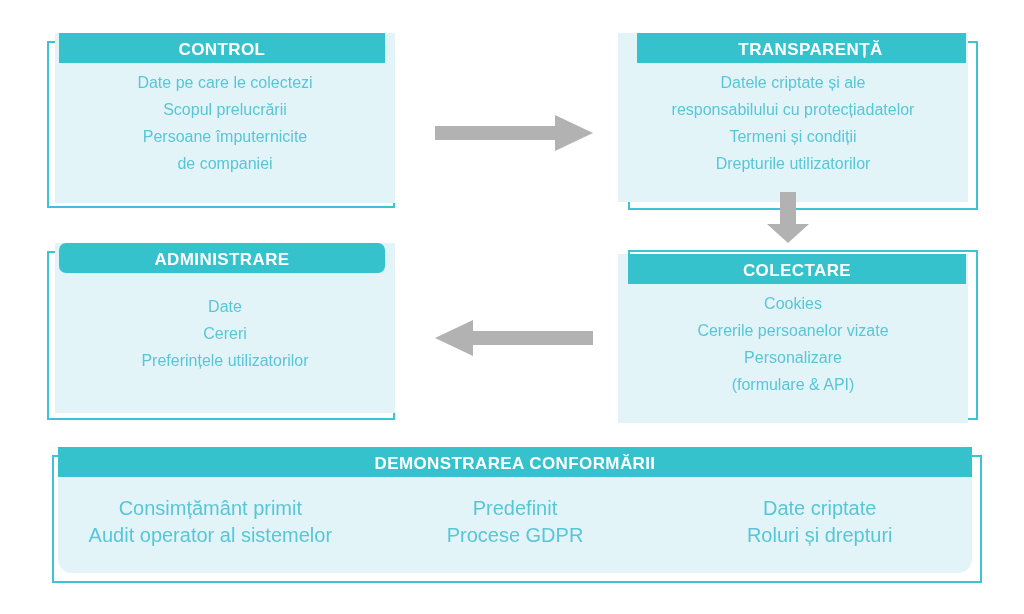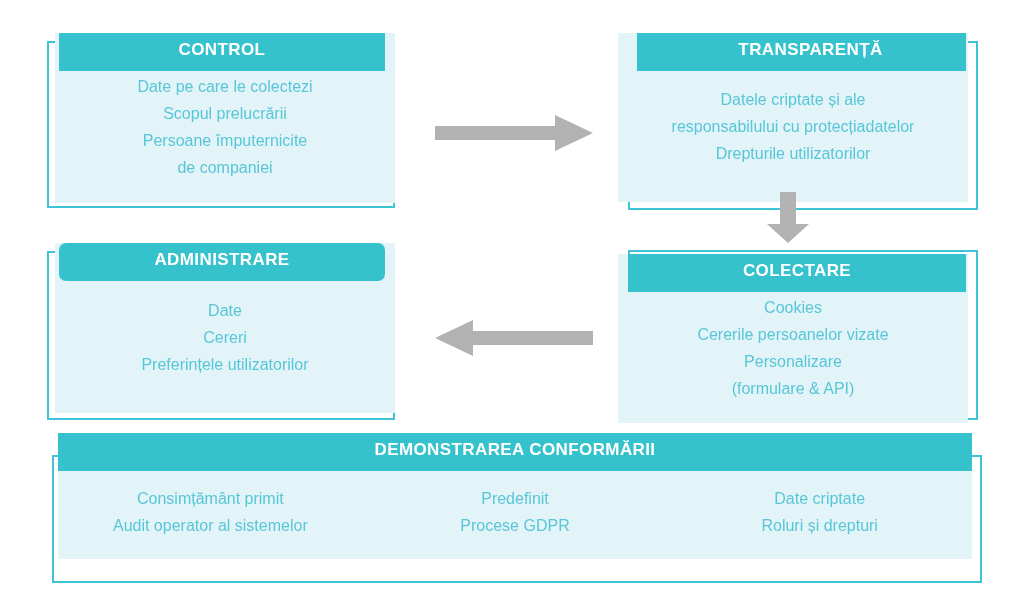--- a/index.html
+++ b/index.html
@@ -13,21 +13,21 @@
     position:absolute;
     border:2px solid #3ec2d5;
     background:transparent;
   }
   .panel{
     position:absolute;
     background:#e3f4f9;
     display:flex;flex-direction:column;
   }
   .hdr{
-    height:38px;line-height:34px;
+    height:30px;line-height:34px;
     background:#35c2cd;color:#ffffff;
     font-weight:bold;font-size:17px;letter-spacing:0.4px;
     text-align:center;
   }
   .body{
     flex:1;display:flex;flex-direction:column;justify-content:center;
     text-align:center;color:#57c6d7;font-size:16px;
     padding-bottom:20px;
   }
   .line{line-height:27px;white-space:nowrap;}
@@ -43,25 +43,25 @@
 
   #administrare-outline{left:47px;top:251px;width:344px;height:165px;}
   #administrare-panel{left:55px;top:243px;width:340px;height:170px;}
   #administrare-panel .hdr{margin:0 10px 0 4px;border-radius:7px;}
 
   #colectare-outline{left:628px;top:250px;width:346px;height:166px;}
   #colectare-panel{left:618px;top:226px;width:350px;height:169px;margin-top:28px;}
   #colectare-panel .hdr{margin:0 2px 0 10px;}
 
   #conformare-outline{left:52px;top:455px;width:926px;height:124px;}
-  #conformare-panel{left:58px;top:433px;width:914px;height:126px;}
+  #conformare-panel{left:58px;top:447px;width:914px;height:126px;border-radius:14px;}
 
   .cols{flex:1;display:flex;padding-bottom:6px;}
   .col{flex:1;display:flex;flex-direction:column;justify-content:center;
-       text-align:center;color:#57c6d7;font-size:16px;}
+       text-align:center;color:#57c6d7;font-size:20px;}
 
   
   .arrow{position:absolute;}
   .arrow .shaft{position:absolute;background:#b2b2b2;}
   .arrow .head{position:absolute;width:0;height:0;}
 
   #arrow-right{left:435px;top:115px;width:158px;height:36px;}
   #arrow-right .shaft{left:0;top:11px;width:122px;height:14px;}
   #arrow-right .head{right:0;top:0;
     border-top:18px solid transparent;border-bottom:18px solid transparent;
@@ -95,20 +95,21 @@
   </div>
 </div>
 
 <div class="card">
   <div class="outline" id="transparenta-outline"></div>
   <div class="panel" id="transparenta-panel">
     <div class="hdr">TRANSPARENȚĂ</div>
     <div class="body">
       <div class="line">Datele criptate și ale</div>
       <div class="line">responsabilului cu protecțiadatelor</div>
+      <div class="line">Termeni și condiții</div>
       <div class="line">Drepturile utilizatorilor</div>
     </div>
   </div>
 </div>
 
 <div class="card">
   <div class="outline" id="administrare-outline"></div>
   <div class="panel" id="administrare-panel">
     <div class="hdr">ADMINISTRARE</div>
     <div class="body">

